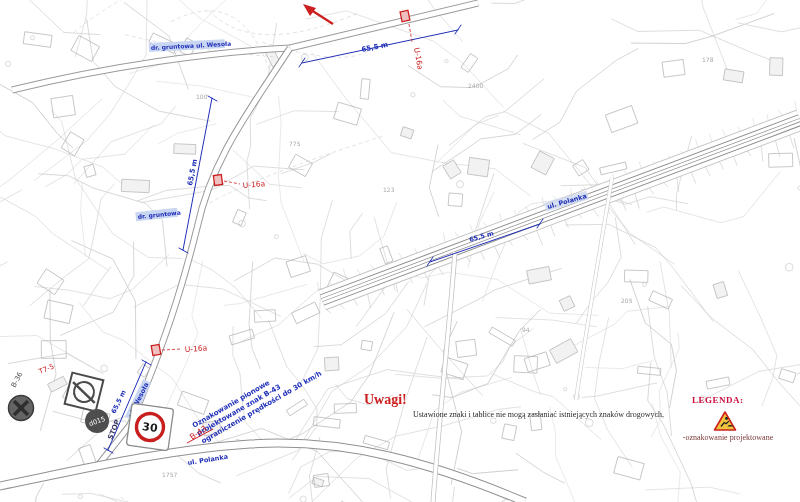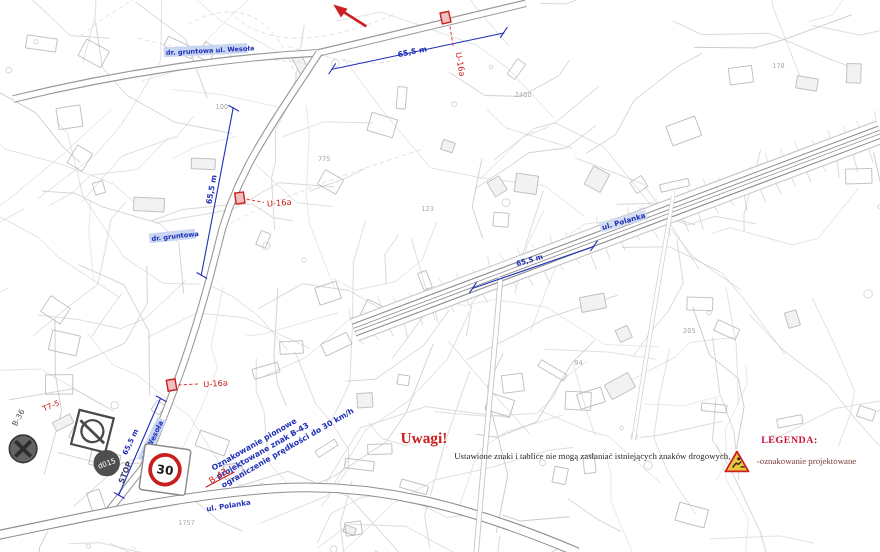--- a/index.html
+++ b/index.html
@@ -4,21 +4,21 @@
 <style>
   html,body{margin:0;padding:0;background:#fff;}
   #stage{position:relative;width:800px;height:502px;overflow:hidden;background:#ffffff;
          font-family:"Liberation Serif", serif;}
   #map{position:absolute;left:0;top:0;}
   .note{position:absolute;left:364px;top:392px;width:300px;z-index:5;}
   .note .title{font-size:14px;font-weight:bold;color:#cc2020;margin:0 0 2px 0;}
   .note .line{font-size:8px;color:#2a2a2a;line-height:1.35;text-align:right;}
   .legend{position:absolute;left:658px;top:378px;width:140px;z-index:5;margin-top:17px;}
   .legend .title{font-size:9px;font-weight:bold;color:#cc1140;margin:0 0 4px 34px;letter-spacing:.5px;}
-  .legend .row{display:flex;align-items:center;margin-bottom:3px;}
+  .legend .row{display:flex;align-items:center;margin-bottom:3px;flex-direction:column;}
   .legend .icon{width:24px;height:21px;flex:0 0 24px;margin-right:6px;}
   .legend .lbl{font-size:8px;color:#7c3a3a;}
   svg text{font-family:"DejaVu Sans", sans-serif;}
   text.blue{fill:#2030b8;font-weight:bold;}
   text.red{fill:#cc2020;}
   text.gray{fill:#a8a8a8;}
 </style>
 </head>
 <body>
 

